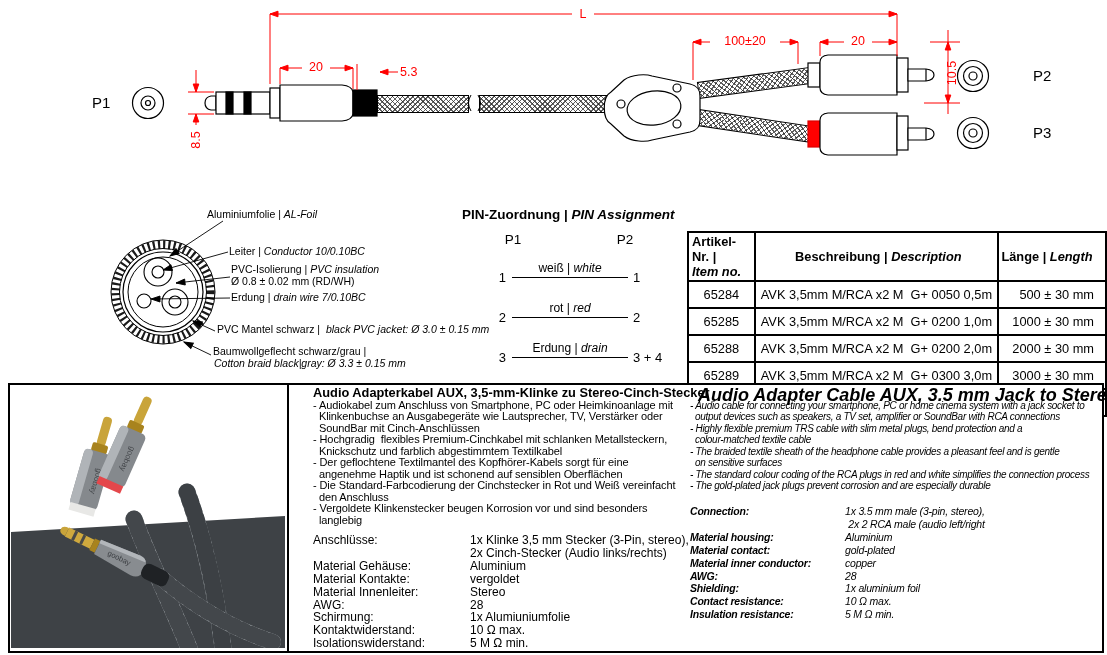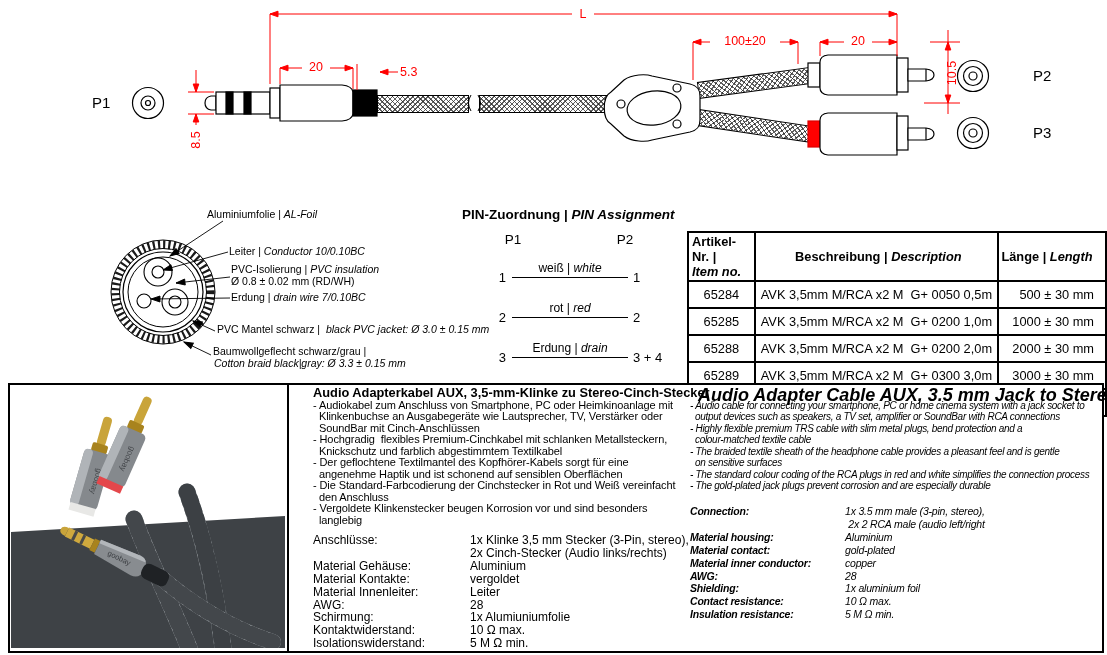--- a/index.html
+++ b/index.html
@@ -359,21 +359,21 @@
       <div class="spec-row">
       <div class="spec-label">Material Gehäuse:</div>
       <div class="spec-value">Aluminium</div>
     </div>
       <div class="spec-row">
       <div class="spec-label">Material Kontakte:</div>
       <div class="spec-value">vergoldet</div>
     </div>
       <div class="spec-row">
       <div class="spec-label">Material Innenleiter:</div>
-      <div class="spec-value">Leiter</div>
+      <div class="spec-value">Stereo</div>
     </div>
       <div class="spec-row">
       <div class="spec-label">AWG:</div>
       <div class="spec-value">28</div>
     </div>
       <div class="spec-row">
       <div class="spec-label">Schirmung:</div>
       <div class="spec-value">1x Alumiuniumfolie</div>
     </div>
       <div class="spec-row">

